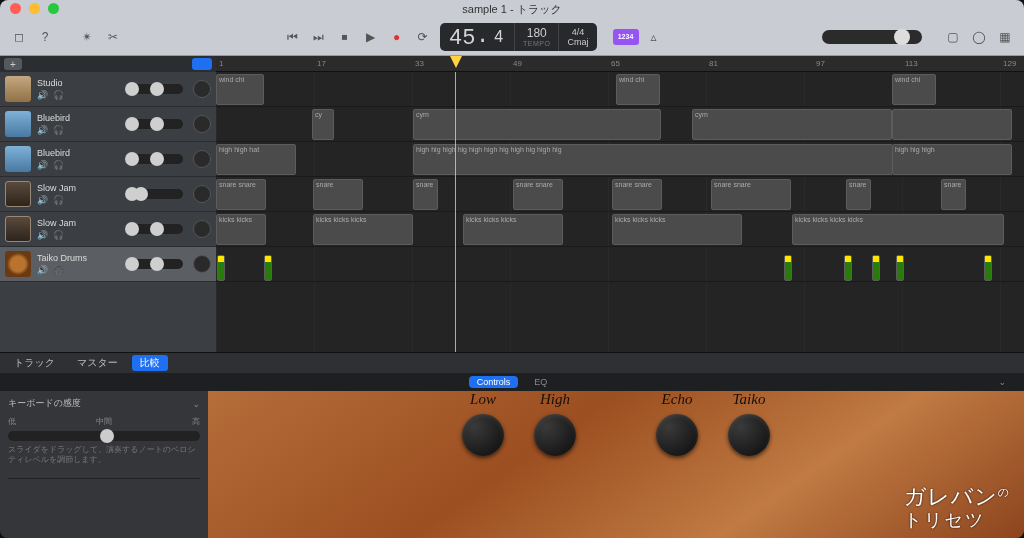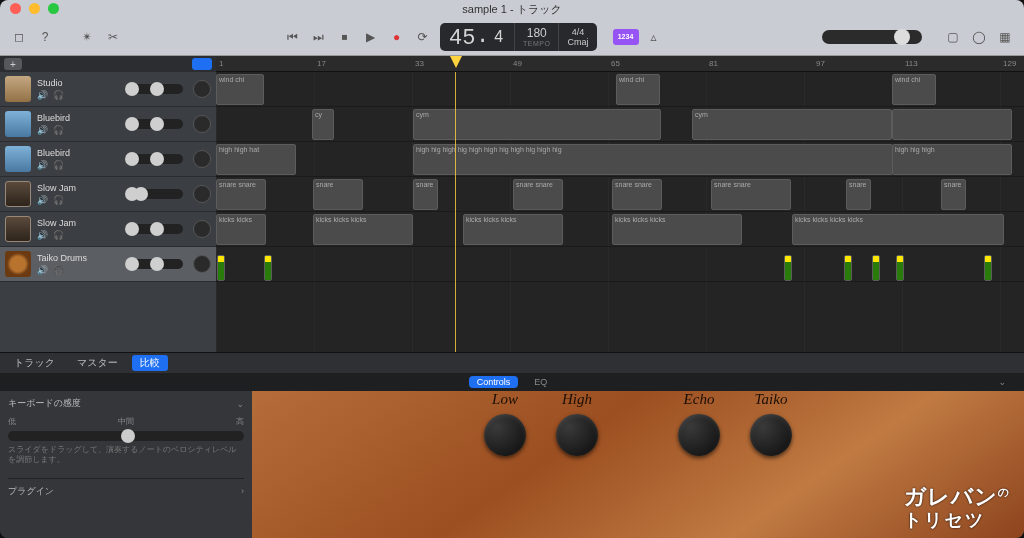--- a/index.html
+++ b/index.html
@@ -61,31 +61,31 @@
   .gridbg{position:absolute;inset:0;background:repeating-linear-gradient(90deg,#2a2a2a 0 1px,transparent 1px 98px)}
   
   .lower{height:186px;background:#2e3033;display:flex;flex-direction:column;border-top:1px solid #111}
   .lower-tabs{height:20px;background:#2e3033;display:flex;align-items:center;padding:0 6px;gap:6px;font-size:10px;color:#bbb}
   .tabbtn{padding:1px 8px;border-radius:3px}
   .tabbtn.blue{background:#1e6ff1;color:#fff}
   .center-tabs{height:18px;background:#1e1f21;display:flex;justify-content:center;align-items:center;gap:8px;font-size:9px}
   .center-tabs .blue{background:#1e6ff1;color:#fff;padding:1px 8px;border-radius:4px}
   .center-tabs span{color:#888;padding:1px 8px}
   .lower-body{flex:1;display:flex}
-  .inspector{width:252px;background:#343639;padding:6px 8px;font-size:9px;color:#bbb;display:flex;flex-direction:column;gap:6px}
+  .inspector{width:208px;background:#343639;padding:6px 8px;font-size:9px;color:#bbb;display:flex;flex-direction:column;gap:6px}
   .insp-sec{display:flex;justify-content:space-between;align-items:center}
   .insp-slider{height:10px;background:#222;border-radius:5px;position:relative;margin:4px 0}
   .insp-slider:after{content:"";position:absolute;left:48%;top:-2px;width:14px;height:14px;border-radius:50%;background:#ccc}
   .insp-hint{font-size:8px;color:#777;line-height:1.3}
   .plugin-panel{flex:1;background:linear-gradient(145deg,#b56d3a,#9c4f21 40%,#c07a42 70%,#8d441e);position:relative;display:flex;align-items:flex-start;justify-content:center;gap:80px}
   .knob-group{display:flex;gap:30px}
   .knob{display:flex;flex-direction:column;align-items:center;gap:6px}
   .knob-cap{width:42px;height:42px;border-radius:50%;background:radial-gradient(circle at 30% 30%,#3a3a3a,#0b0b0b);box-shadow:inset 0 2px 4px rgba(255,255,255,.1),0 2px 4px rgba(0,0,0,.6)}
   .knob-label{font-family:"Brush Script MT",cursive;font-style:italic;color:#1a0e05;font-size:15px}
-  .watermark{position:absolute;right:14px;bottom:8px;font-size:22px;font-weight:bold;color:#fff;text-shadow:0 0 2px #000;letter-spacing:1px;line-height:1}
+  .watermark{position:absolute;right:14px;bottom:8px;font-size:22px;font-weight:normal;color:#fff;text-shadow:0 0 2px #000;letter-spacing:1px;line-height:1}
   .watermark small{font-size:18px;letter-spacing:2px}
   .chevron{color:#888;font-size:9px}
 </style>
 </head>
 <body>
 
 <div class="window">
   <div class="titlebar">
     <div class="traffic">
       <span class="tl-close"></span>
@@ -314,24 +314,20 @@
         <div>
           <div style="display:flex;justify-content:space-between;font-size:8px;color:#888">
             <span>低</span>
             <span>中間</span>
             <span>高</span>
           </div>
           <div class="insp-slider"></div>
           <div class="insp-hint">スライダをドラッグして、演奏するノートのベロシティレベルを調節します。</div>
         </div>
         <div style="border-top:1px solid #222;margin-top:6px"></div>
-        <div class="insp-sec">
-          <span>プラグイン</span>
-          <span class="chevron">›</span>
-        </div>
       </div>
       <div class="plugin-panel">
         <div class="knob-group">
           <div class="knob">
               <div class="knob-label">Low</div>
               <div class="knob-cap"></div>
             </div>
           <div class="knob">
               <div class="knob-label">High</div>
               <div class="knob-cap"></div>

